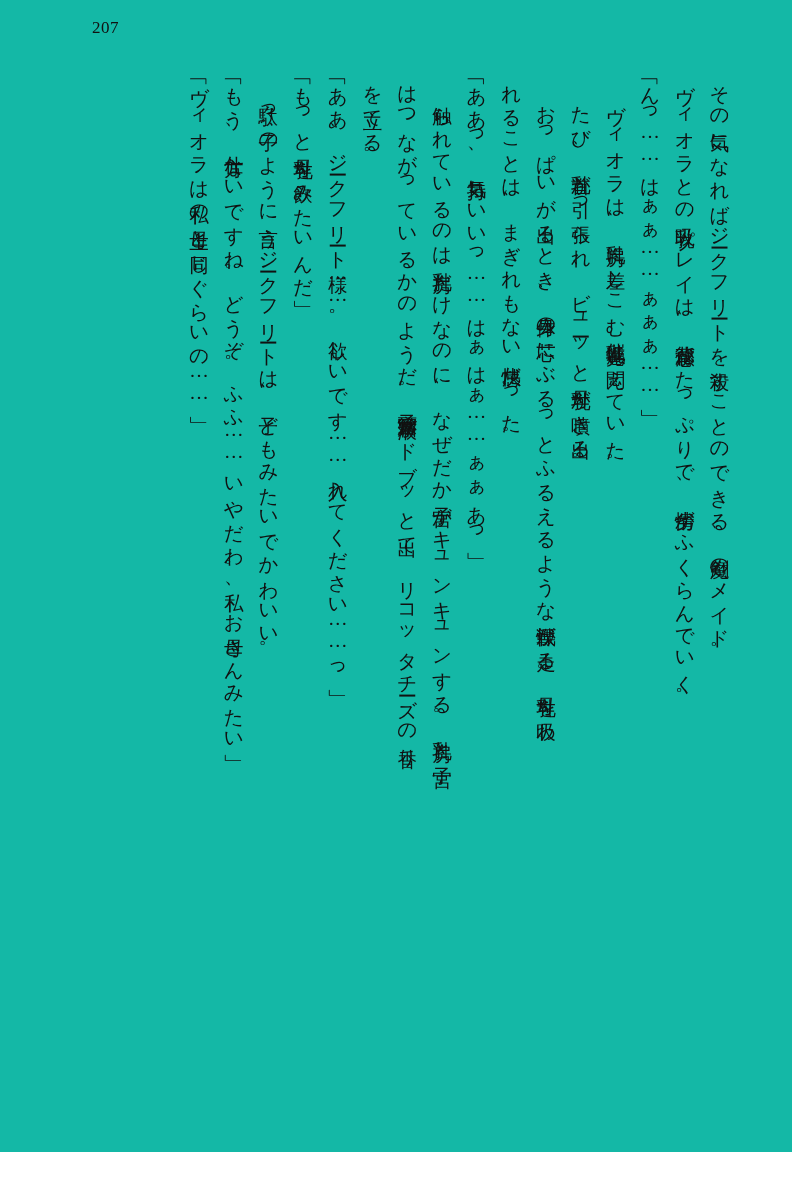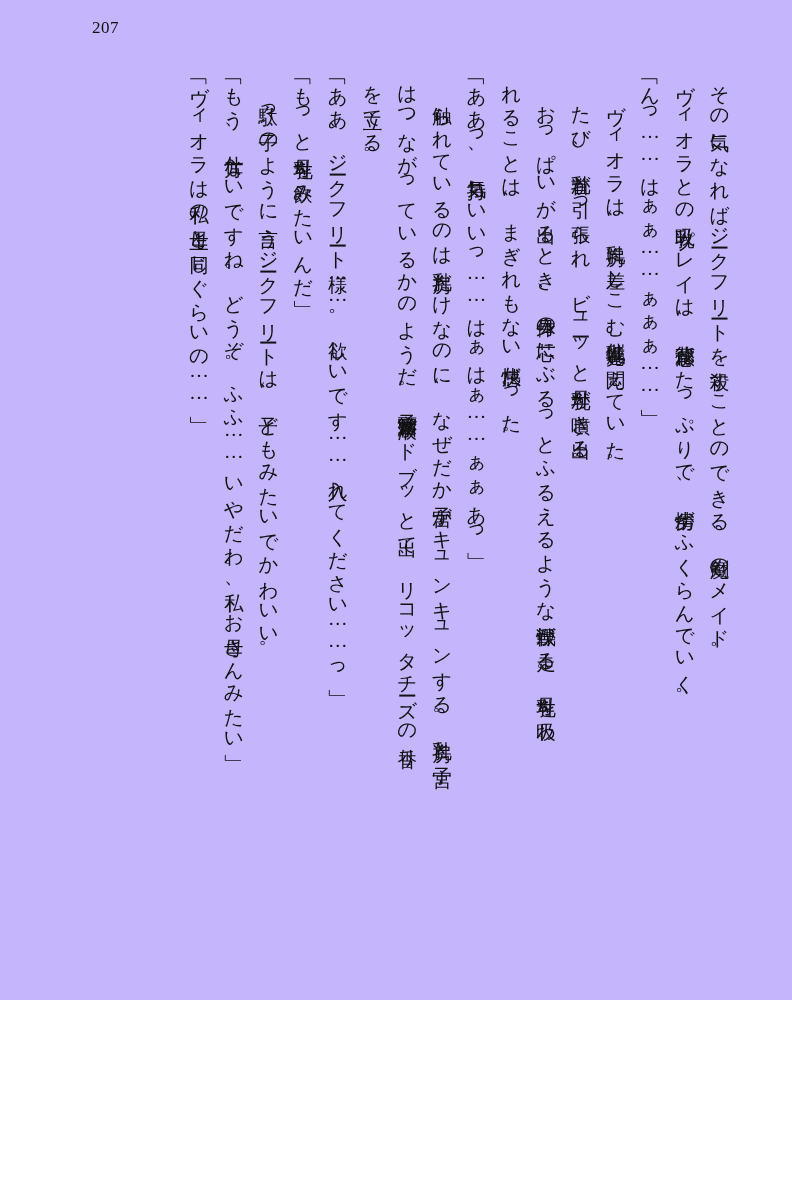--- a/index.html
+++ b/index.html
@@ -10,22 +10,22 @@
   body {
     width: 792px;
     height: 1200px;
     overflow: hidden;
     font-family: "Liberation Serif", "DejaVu Serif", serif;
     color: #111111;
   }
   .page {
     position: relative;
     width: 792px;
-    height: 1000px;
-    background: #c4b5fd;
+    height: 1152px;
+    background: #14b8a6;
     box-sizing: border-box;
   }
   .page-number {
     position: absolute;
     top: 18px;
     left: 92px;
     font-size: 17px;
     letter-spacing: 0.5px;
     color: #111111;
     font-family: "Liberation Serif", "DejaVu Serif", serif;

